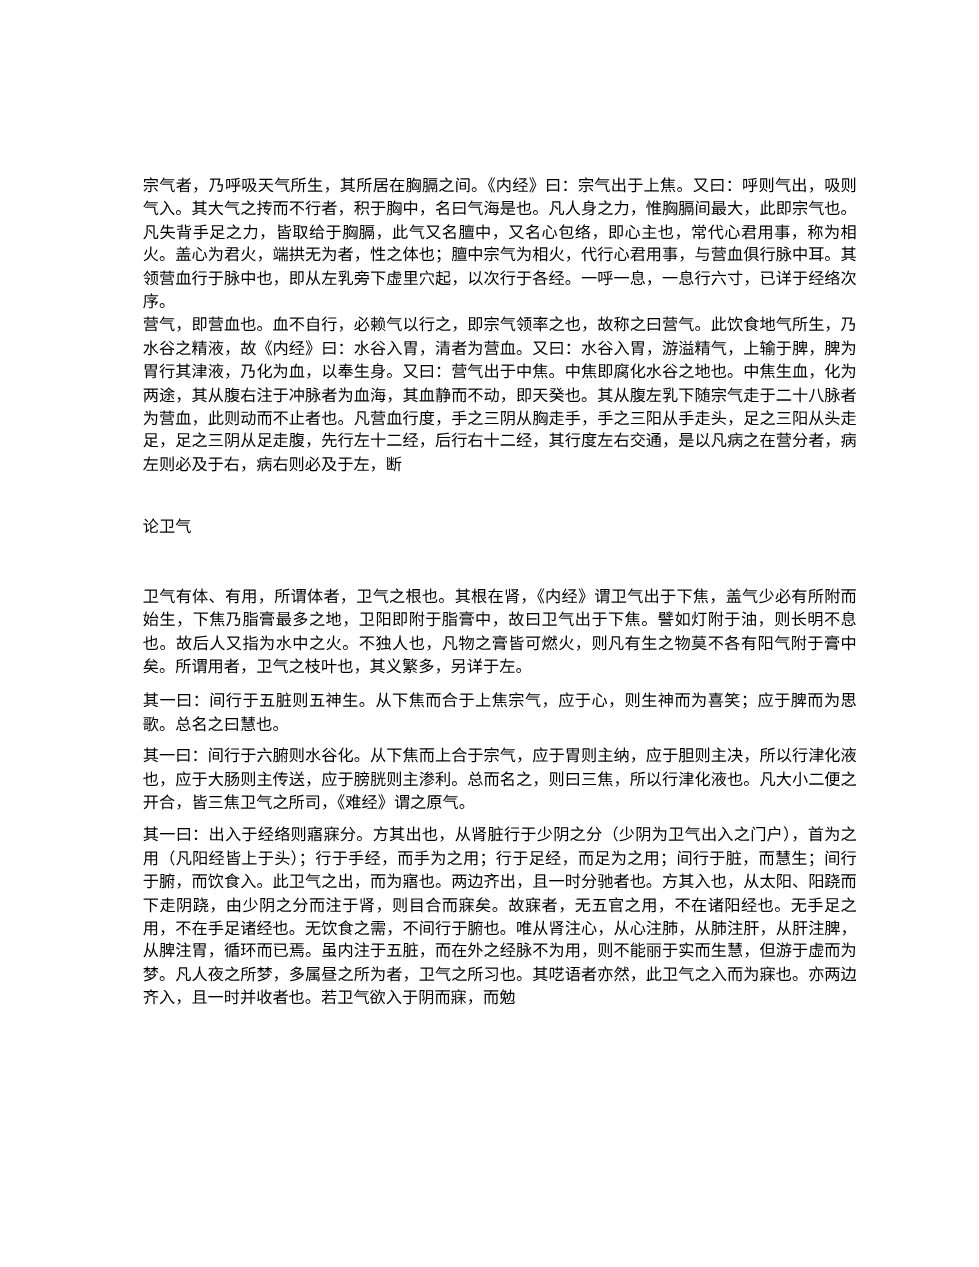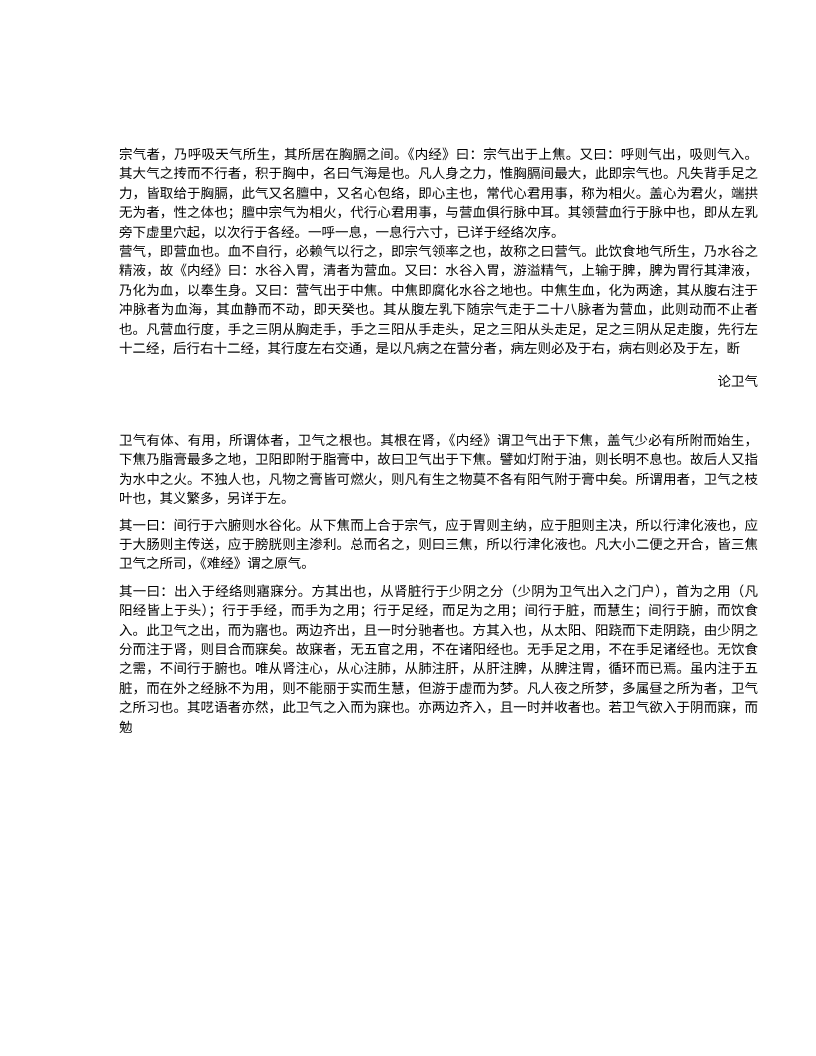--- a/index.html
+++ b/index.html
@@ -10,60 +10,60 @@
   body {
     width: 816px;
     height: 1056px;
     position: relative;
     overflow: hidden;
   }
   .page {
     box-sizing: border-box;
     width: 816px;
     height: 1056px;
-    padding: 145px 58px 0 119px;
+    padding: 145px 102px 0 119px;
     font-family: "Liberation Serif", "DejaVu Serif", serif;
     font-size: 13.5px;
     line-height: 19.4px;
     color: #000000;
     background: #ffffff;
   }
   .par {
     margin: 0;
     text-align: justify;
     text-justify: inter-ideograph;
   }
   .heading {
     margin: 0;
     text-align: left;
   }
   .h-yingqi {
     margin-top: 24px;
     margin-bottom: 39px;
   }
   .h-weiqi {
-    margin-top: 14px;
+    margin-top: 32px;
     margin-bottom: 39px;
-    text-align: right;
   }
   .gap-9 { margin-top: 9px; }
   .gap-7 { margin-top: 7px; }
   .gap-8 { margin-top: 8px; }
 </style>
 </head>
 <body>
 
 <div class="page">
   <p class="par">宗气者，乃呼吸天气所生，其所居在胸膈之间。《内经》曰：宗气出于上焦。又曰：呼则气出，吸则气入。其大气之抟而不行者，积于胸中，名曰气海是也。凡人身之力，惟胸膈间最大，此即宗气也。凡失背手足之力，皆取给于胸膈，此气又名膻中，又名心包络，即心主也，常代心君用事，称为相火。盖心为君火，端拱无为者，性之体也；膻中宗气为相火，代行心君用事，与营血俱行脉中耳。其领营血行于脉中也，即从左乳旁下虚里穴起，以次行于各经。一呼一息，一息行六寸，已详于经络次序。</p>
 
 
   <p class="par">营气，即营血也。血不自行，必赖气以行之，即宗气领率之也，故称之曰营气。此饮食地气所生，乃水谷之精液，故《内经》曰：水谷入胃，清者为营血。又曰：水谷入胃，游溢精气，上输于脾，脾为胃行其津液，乃化为血，以奉生身。又曰：营气出于中焦。中焦即腐化水谷之地也。中焦生血，化为两途，其从腹右注于冲脉者为血海，其血静而不动，即天癸也。其从腹左乳下随宗气走于二十八脉者为营血，此则动而不止者也。凡营血行度，手之三阴从胸走手，手之三阳从手走头，足之三阳从头走足，足之三阴从足走腹，先行左十二经，后行右十二经，其行度左右交通，是以凡病之在营分者，病左则必及于右，病右则必及于左，断</p>
 
   <p class="par heading h-weiqi">论卫气</p>
 
 
   <p class="par">卫气有体、有用，所谓体者，卫气之根也。其根在肾，《内经》谓卫气出于下焦，盖气少必有所附而始生，下焦乃脂膏最多之地，卫阳即附于脂膏中，故曰卫气出于下焦。譬如灯附于油，则长明不息也。故后人又指为水中之火。不独人也，凡物之膏皆可燃火，则凡有生之物莫不各有阳气附于膏中矣。所谓用者，卫气之枝叶也，其义繁多，另详于左。</p>
 
+  <p class="par gap-9">其一曰：间行于五脏则五神生。从下焦而合于上焦宗气，应于心，则生神而为喜笑；应于脾而为思歌。总名之曰慧也。</p>
 
   <p class="par gap-7">其一曰：间行于六腑则水谷化。从下焦而上合于宗气，应于胃则主纳，应于胆则主决，所以行津化液也，应于大肠则主传送，应于膀胱则主渗利。总而名之，则曰三焦，所以行津化液也。凡大小二便之开合，皆三焦卫气之所司，《难经》谓之原气。</p>
 
   <p class="par gap-8">其一曰：出入于经络则寤寐分。方其出也，从肾脏行于少阴之分（少阴为卫气出入之门户），首为之用（凡阳经皆上于头）；行于手经，而手为之用；行于足经，而足为之用；间行于脏，而慧生；间行于腑，而饮食入。此卫气之出，而为寤也。两边齐出，且一时分驰者也。方其入也，从太阳、阳跷而下走阴跷，由少阴之分而注于肾，则目合而寐矣。故寐者，无五官之用，不在诸阳经也。无手足之用，不在手足诸经也。无饮食之需，不间行于腑也。唯从肾注心，从心注肺，从肺注肝，从肝注脾，从脾注胃，循环而已焉。虽内注于五脏，而在外之经脉不为用，则不能丽于实而生慧，但游于虚而为梦。凡人夜之所梦，多属昼之所为者，卫气之所习也。其呓语者亦然，此卫气之入而为寐也。亦两边齐入，且一时并收者也。若卫气欲入于阴而寐，而勉</p>
 </div>
 
 </body></html>

